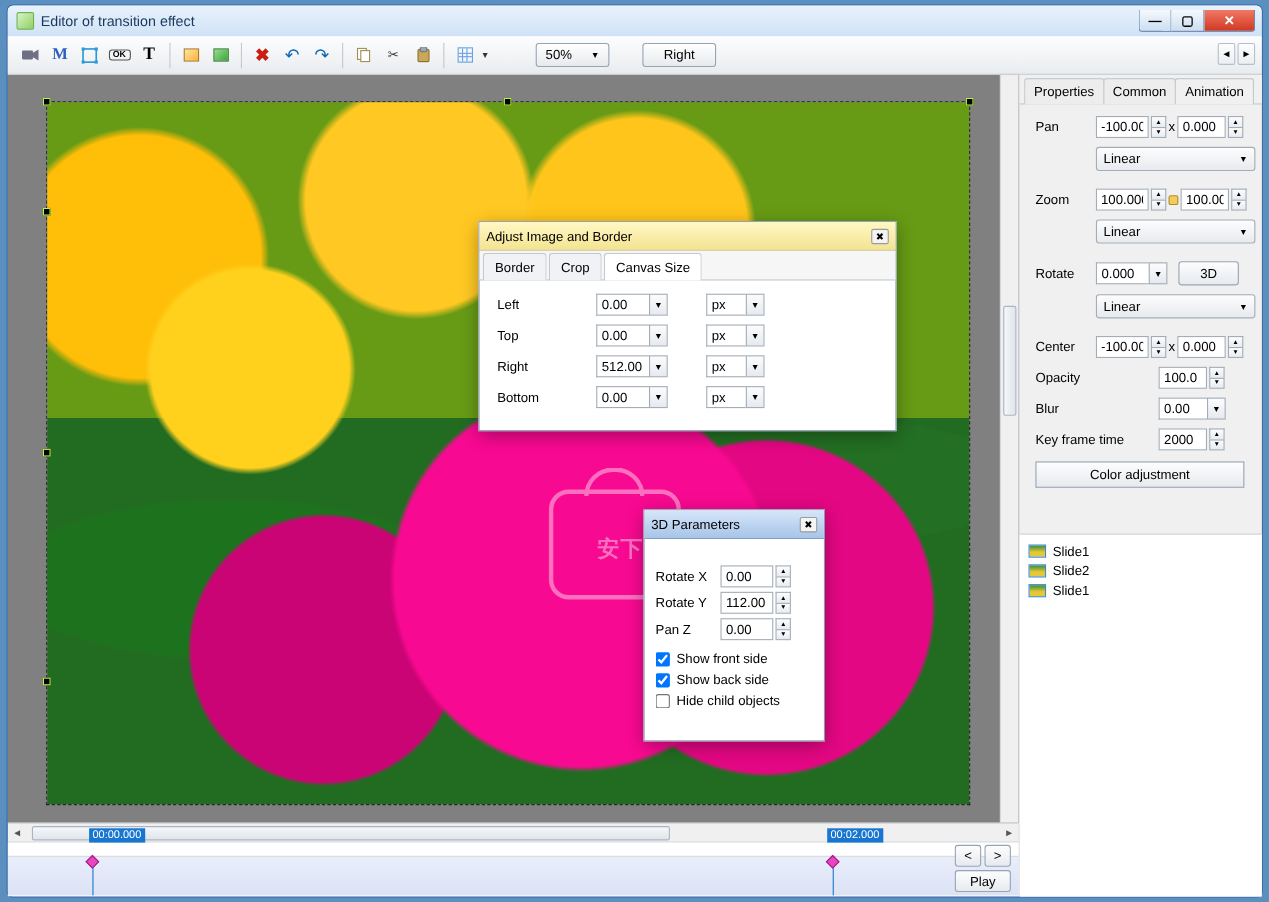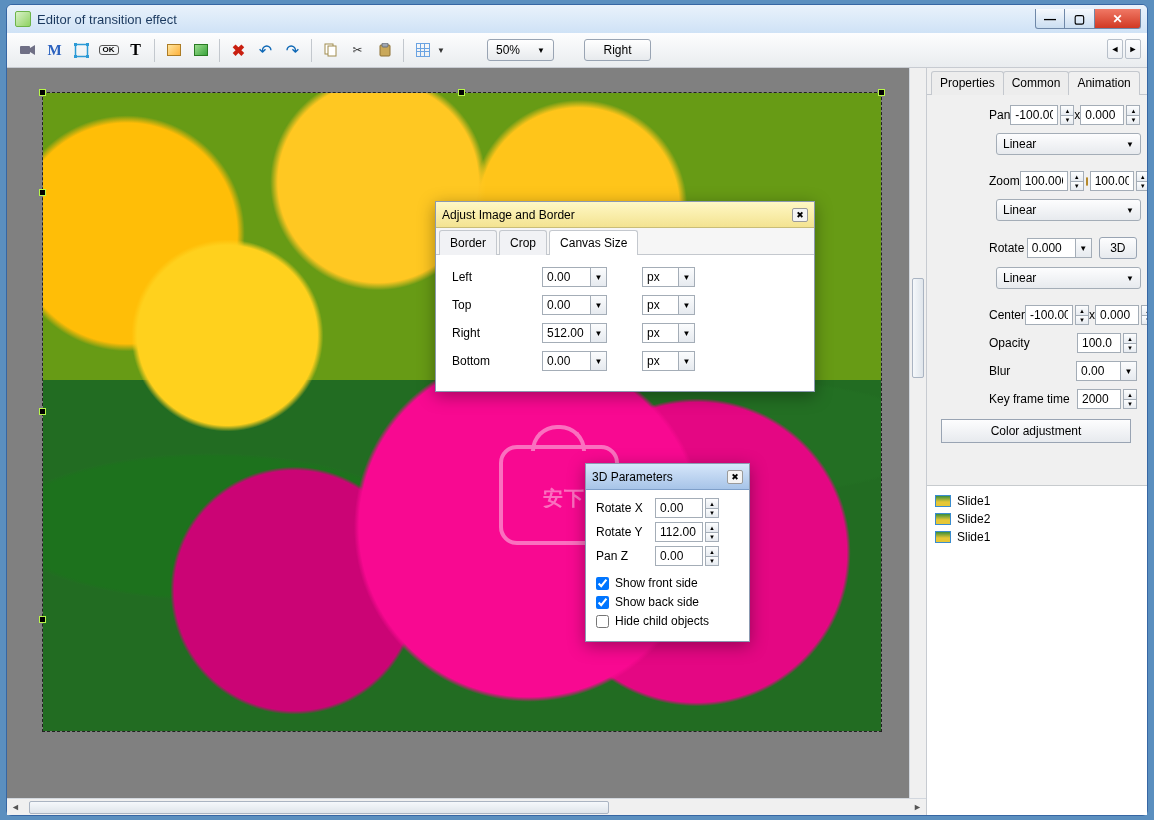--- a/index.html
+++ b/index.html
@@ -105,21 +105,21 @@
   .spin div{width:14px;height:10px;border:1px solid #a4adb7;background:linear-gradient(#fcfdfe,#e7ebf0);font-size:6px;display:flex;align-items:center;justify-content:center;line-height:1;}
   .spin div:first-child{border-bottom:none;}
   .chk{display:flex;align-items:flex-end;gap:6px;margin-bottom:5px;}
   .chk input{width:13px;height:13px;margin:0;}
   
   .right-panel{width:220px;background:var(--panel-bg);display:flex;flex-direction:column;}
   .rp-tabs{display:flex;height:27px;align-items:flex-end;border-bottom:1px solid #c4c8ce;background:var(--panel-bg);padding:3px 4px 0 4px;gap:-1px;}
   .rp-tab{padding:4px 8px 5px 8px;border:1px solid #c4c8ce;border-bottom:none;border-top-left-radius:3px;border-top-right-radius:3px;margin-right:-1px;background:#ededed;cursor:pointer;position:relative;top:1px;font-size:12px;}
   .rp-tab.active{background:var(--panel-bg);z-index:1;}
   .rp-body{flex:1;padding:10px 10px 10px 14px;overflow:auto;}
-  .prow{display:flex;align-items:center;margin-bottom:8px;margin-left:48px;}
+  .prow{display:flex;align-items:center;margin-bottom:8px;}
   .plabel{width:55px;}
   .xsep{width:10px;text-align:center;}
   .pnum{width:52px;height:20px;border:1px solid #a4adb7;padding:0 3px;font-size:12px;}
   .psel{height:22px;width:145px;border:1px solid #a4adb7;border-radius:3px;padding:0 6px;background:linear-gradient(#fdfdfe,#e7eaee);display:flex;align-items:center;justify-content:space-between;font-size:12px;margin-left:55px;margin-bottom:16px;cursor:pointer;}
   .psel .caret{font-size:8px;}
   .btn-3d{height:22px;width:55px;border:1px solid #99a4b3;border-radius:3px;background:linear-gradient(#fdfdfe,#e7eaee);display:flex;align-items:center;justify-content:center;cursor:pointer;}
   .btn-wide{height:24px;width:190px;border:1px solid #99a4b3;border-radius:0;background:linear-gradient(#fdfdfe,#e7eaee);display:flex;align-items:center;justify-content:center;cursor:pointer;margin-top:10px;}
   
   .slide-list{border-top:1px solid #c7cbce;background:#fff;height:330px;padding:6px 8px;overflow:auto;}
   .slide-item{display:flex;align-items:center;gap:6px;height:18px;cursor:pointer;}
@@ -307,21 +307,21 @@
                   </div>
               </div>
             </div>
           </div>
 
           <div class="ov-window" style="left:542px;top:370px;width:165px">
             <div class="ov-title blue">
               <span>3D Parameters</span>
               <div class="ov-close">✖</div>
             </div>
-            <div class="ov-body" style="padding:8px 10px">
+            <div class="ov-body" style="padding:24px 10px">
               <div class="row" style="gap:4px;margin-bottom:4px">
                 <label style="width:55px">Rotate X</label>
                 <div class="numspin">
                     <input value="0.00" style="">
                     <div class="spin">
                       <div>▲</div>
                       <div>▼</div>
                     </div>
                   </div>
               </div>
@@ -367,20 +367,41 @@
         </div>
       </div>
 
       <div class="hscroll">
         <div class="arr">◄</div>
         <div class="track"></div>
         <div class="thumb"></div>
         <div class="arr" style="margin-left:auto">►</div>
       </div>
 
+      <div class="timeline" style="position:relative;">
+        <div class="tl-head">
+          <div class="tl-tag" style="left:74px;">00:00.000</div>
+          <div class="tl-tag" style="left:745px;">00:02.000</div>
+        </div>
+        <div class="tl-bar">
+          <div class="tl-line" style="left:77px;"></div>
+          <div class="tl-line" style="left:750px;"></div>
+          <div class="tl-key" style="left:77px;"></div>
+          <div class="tl-key" style="left:750px;"></div>
+        </div>
+        <div class="tl-btns">
+          <div class="tl-row">
+            <div class="tl-btn" style="width:24px">&lt;</div>
+            <div class="tl-btn" style="width:24px">&gt;</div>
+          </div>
+          <div class="tl-row">
+            <div class="tl-btn" style="width:51px">Play</div>
+          </div>
+        </div>
+      </div>
 
     </div>
 
     <div class="right-panel">
       <div class="rp-tabs">
         <div class="rp-tab">Properties</div>
         <div class="rp-tab">Common</div>
         <div class="rp-tab active">Animation</div>
       </div>
       <div class="rp-body">

